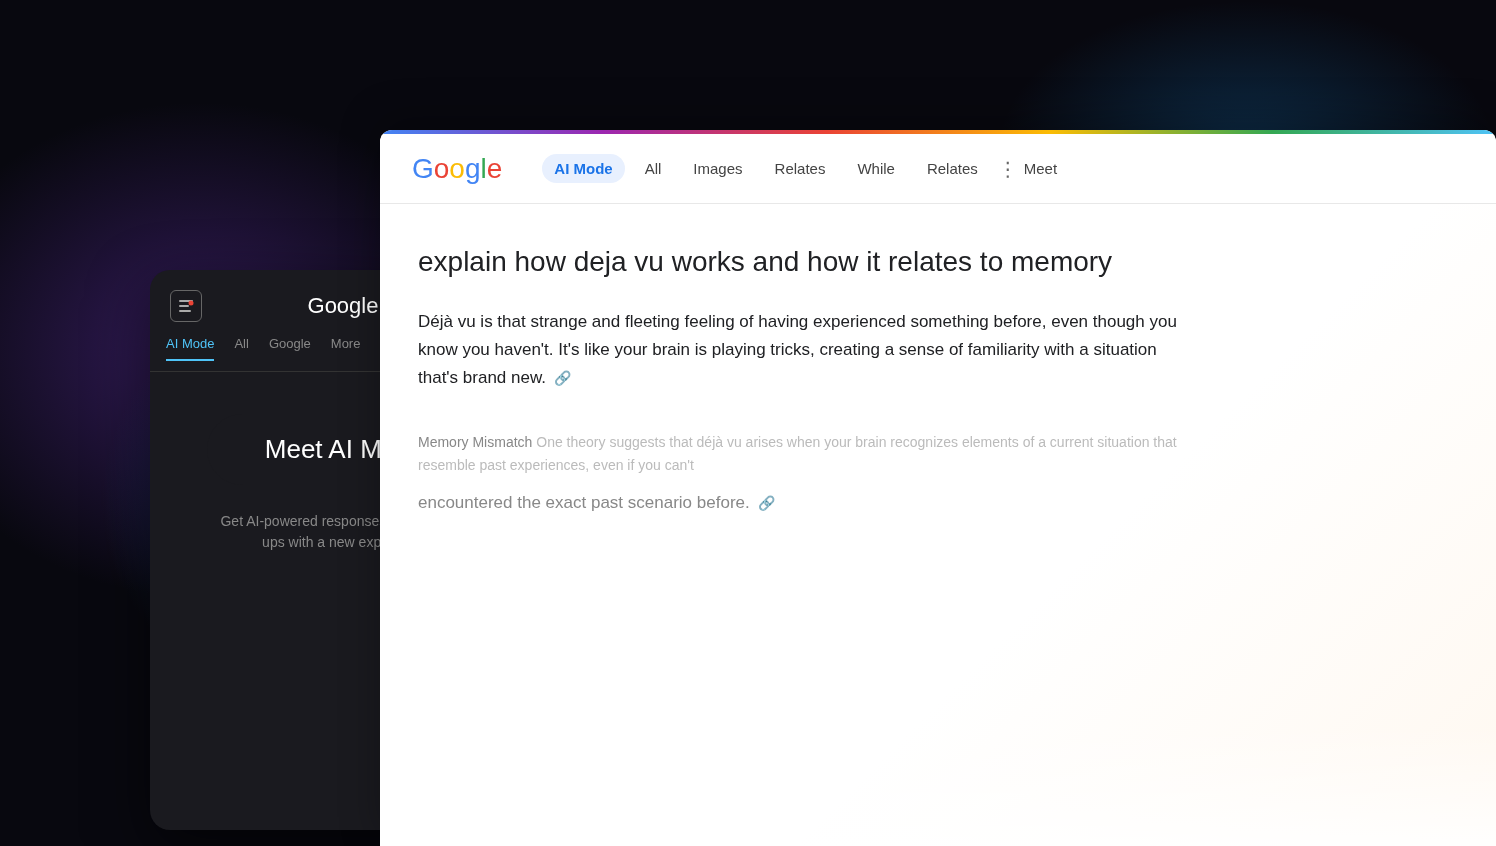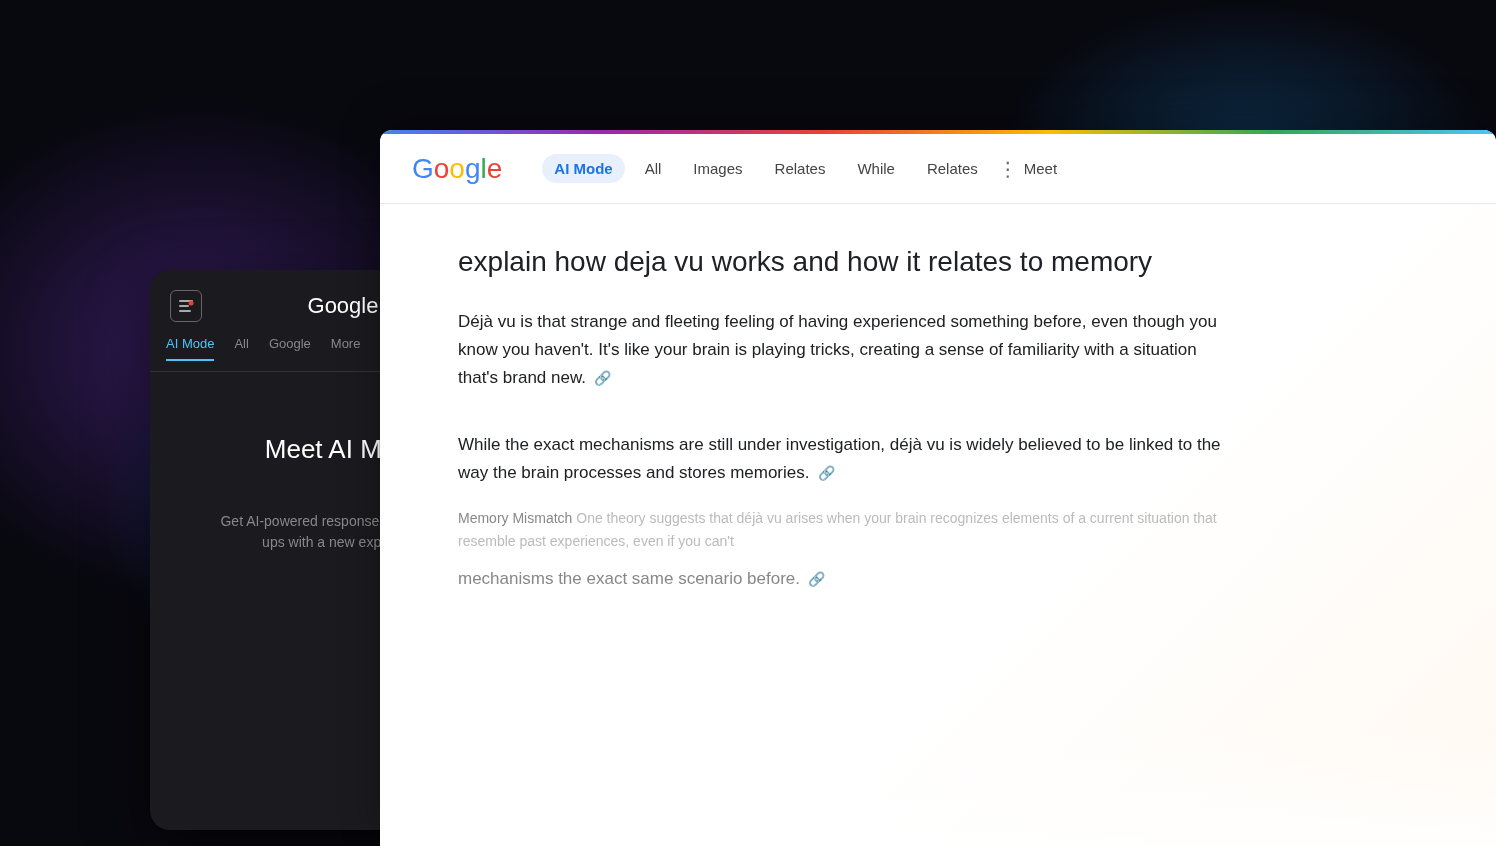--- a/index.html
+++ b/index.html
@@ -224,21 +224,21 @@
     }
 
     .more-dots {
       font-size: 20px;
       color: #666;
       margin-right: 2px;
     }
 
     
     .desktop-content {
-      padding: 40px 78px;
+      padding: 40px 38px;
       overflow: hidden;
       height: calc(100% - 74px);
       background: linear-gradient(135deg, #fff 60%, #fff8f0 100%);
     }
 
     .search-query {
       font-size: 28px;
       font-weight: 400;
       color: #202124;
       margin-bottom: 28px;
@@ -395,30 +395,26 @@
 
   <div class="desktop-content">
     <h1 class="search-query">explain how deja vu works and how it relates to memory</h1>
 
     <p class="result-text">
       <span>Déjà vu is that strange and fleeting feeling of having experienced something before, even though you know you haven't. It's like your brain is playing tricks, creating a sense of familiarity with a situation that's brand new.</span>
       <span class="link-icon">🔗</span>
     </p>
 
 
-    <p class="result-text-secondary">
-      <span>While the exact mechanisms are still under investigation, déjà vu is widely believed to be linked to the way the brain processes and stores memories.</span>
-      <span class="link-icon">🔗</span>
-    </p>
 
     <p class="memory-mismatch">
       <span class="memory-mismatch-label">Memory Mismatch</span>
       <span class="memory-mismatch-text">One theory suggests that déjà vu arises when your brain recognizes elements of a current situation that resemble past experiences, even if you can't</span>
     </p>
 
     <p class="encountered-text">
-      <span>mechanisms the exact same scenario before.</span>
+      <span>encountered the exact past scenario before.</span>
       <span class="link-icon">🔗</span>
     </p>
   </div>
 </div>
 
 <div class="fade-bottom"></div>
 
 </body></html>

